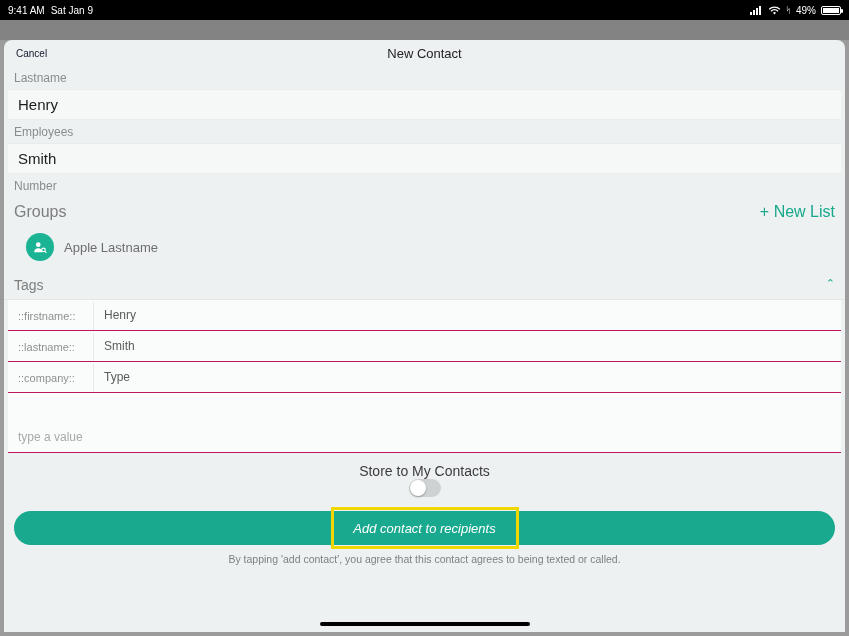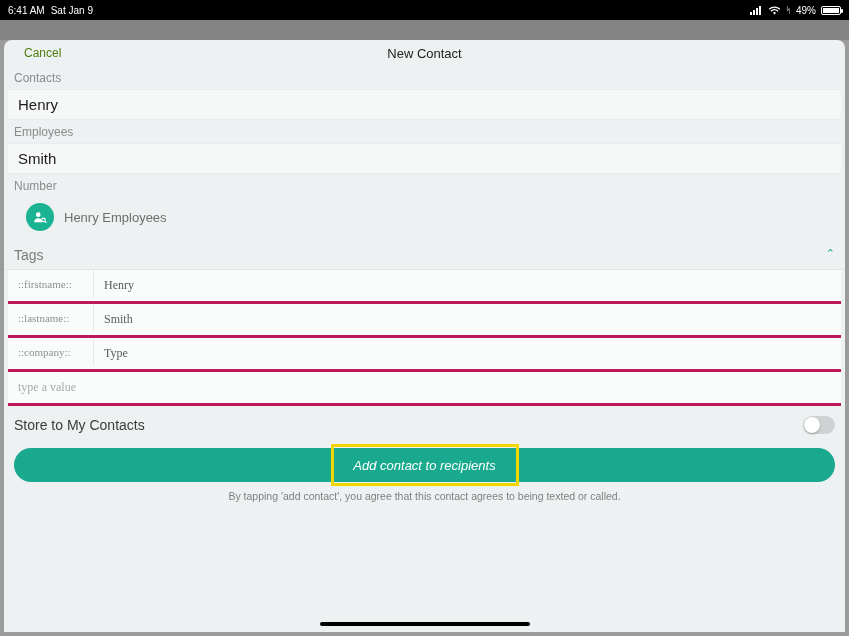--- a/index.html
+++ b/index.html
@@ -24,21 +24,21 @@
     position:absolute; left:0; right:0; top:20px; height:20px; background:rgba(0,0,0,0.15);
   }
   .sheet {
     position:absolute; left:4px; right:4px; top:40px; bottom:4px;
     background:#eef1f1; border-radius:8px 8px 0 0; overflow:hidden;
   }
   .nav {
     height:26px; display:flex; align-items:center; justify-content:center; position:relative;
     font-size:13px; color:#222;
   }
-  .nav .cancel { position:absolute; left:20px; color:#4d7c0f; font-size:12px; }
+  .nav .cancel { position:absolute; left:12px; color:#0f172a; font-size:10px; }
   .section-label {
     padding: 5px 10px 4px 10px; color:#8a8d8d; font-size:12px;
   }
   .input-row {
     background:#f6f8f8; padding:6px 10px; font-size:15px; color:#1b1b1b;
     border-top:1px solid #e9ecec; border-bottom:1px solid #e9ecec;
     margin: 0 4px;
   }
   .input-row input {
     width:100%; border:none; background:transparent; font-size:15px; color:#1b1b1b; outline:none;
@@ -54,39 +54,38 @@
   }
   .group-avatar {
     width:28px; height:28px; border-radius:50%; background:#1ab394; display:flex; align-items:center; justify-content:center;
   }
   .tags-header {
     display:flex; justify-content:space-between; align-items:flex-start; padding:6px 10px;
     color:#7d7f7f; font-size:14px; border-bottom:1px solid #e4e6e6;
   }
   .chevron { color:#17a98d; font-size:11px; }
   .tag-row {
-    display:flex; align-items:flex-start; border-bottom:3px solid #be185d; background:#fafbfb;
+    display:flex; align-items:flex-end; border-bottom:1px solid #be185d; background:#fafbfb;
     margin:0 4px;
-    font-family:Liberation Serif, serif;
   }
   .tag-key {
     width:86px; flex:0 0 86px; padding:8px 6px 8px 10px; font-size:11px; color:#8e9191;
     border-right:1px solid #e8eaea; display:flex; align-items:center;
     white-space:nowrap; overflow:hidden;
   }
   .tag-key.active { color:#17a98d; }
   .tag-val {
     flex:1; padding:8px 10px; font-size:12px; color:#5a5c5c; display:flex; align-items:center;
   }
   .tag-val.placeholder { color:#a7aaaa; }
-  .tag-val input { border:none; background:transparent; outline:none; width:100%; font-size:12px; font-family:inherit; color:#a16207;}
+  .tag-val input { border:none; background:transparent; outline:none; width:100%; font-size:12px; font-family:inherit; color:#a16207;margin-top:29px;}
   .tag-val input::placeholder{color:#a7aaaa;}
   .store-row {
     display:flex; align-items:center; justify-content:space-between; padding:10px 10px 10px 10px;
-    font-size:14px; color:#3c3c3c;
+    font-size:14px; color:#3c3c3c;flex-direction:column;
   }
   .toggle {
     width:32px; height:18px; border-radius:10px; background:#cfd2d2; position:relative;
   }
   .toggle .knob {
     width:16px; height:16px; background:#fff; border-radius:50%; position:absolute; top:1px; left:1px;
     box-shadow:0 1px 2px rgba(0,0,0,.3);
   }
   .cta-wrap { padding: 4px 10px 6px 10px; position:relative;}
   .cta {
@@ -105,21 +104,21 @@
   .tag-key input{border:none;background:transparent;outline:none;width:100%;font-size:11px;font-family:inherit;color:#17a98d;}
   .tag-key input::placeholder{color:#17a98d;}
 </style>
 </head>
 <body>
 
 <div class="device">
 
   <div class="status-bar">
     <div class="status-left">
-      <span>6:41 AM</span>
+      <span>9:41 AM</span>
       <span>Sat Jan 9</span>
     </div>
     <div class="status-right">
       <span class="signal-icon">
         <svg width="13" height="9" viewBox="0 0 13 9">
             <rect x="0" y="6" width="2" height="3" fill="#fff"></rect>
             <rect x="3" y="4" width="2" height="5" fill="#fff"></rect>
             <rect x="6" y="2" width="2" height="7" fill="#fff"></rect>
             <rect x="9" y="0" width="2" height="9" fill="#fff"></rect>
           </svg>
@@ -141,42 +140,46 @@
 
   <div class="dim-behind"></div>
 
   <div class="sheet">
 
     <div class="nav">
       <span class="cancel">Cancel</span>
       <span>New Contact</span>
     </div>
 
-    <div class="section-label">Contacts</div>
+    <div class="section-label">Lastname</div>
     <div class="input-row">
       <input type="text" value="Henry" style="">
     </div>
 
     <div class="section-label">Employees</div>
     <div class="input-row">
       <input type="text" value="Smith" style="">
     </div>
 
     <div class="section-label">Number</div>
 
+    <div class="groups-header">
+      <span>Groups</span>
+      <span class="new-list">+ New List</span>
+    </div>
     <div class="group-chip">
       <span class="group-avatar">
         <svg width="14" height="14" viewBox="0 0 24 24" fill="#fff">
             <circle cx="9" cy="8" r="4"></circle>
             <path d="M2 20c0-3.3 3.1-6 7-6s7 2.7 7 6v1H2z"></path>
             <circle cx="18" cy="17" r="3" fill="none" stroke="#fff" stroke-width="2"></circle>
             <line x1="20" y1="19" x2="23" y2="22" stroke="#fff" stroke-width="2"></line>
           </svg>
       </span>
-      <span>Henry Employees</span>
+      <span>Apple Lastname</span>
     </div>
 
     <div class="tags-header">
       <span>Tags</span>
       <span class="chevron">⌃</span>
     </div>
 
     <div class="tag-row">
       <div class="tag-key">::firstname::</div>
       <div class="tag-val">Henry</div>

